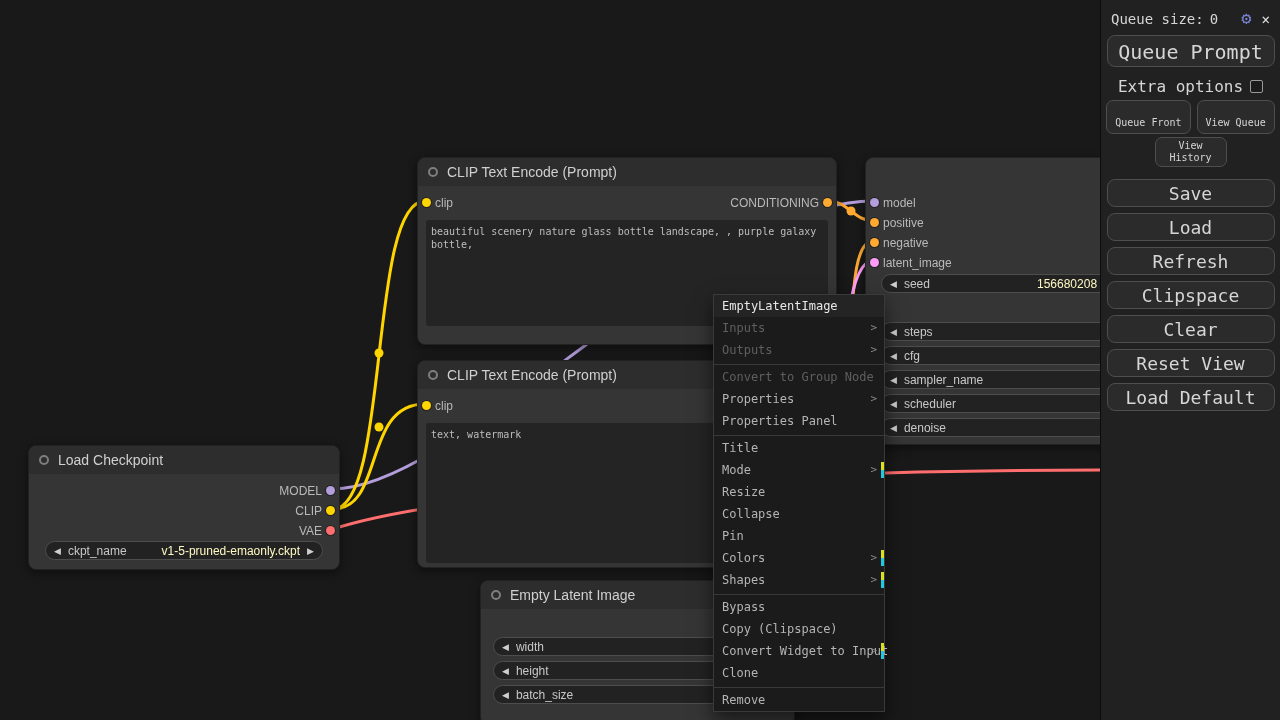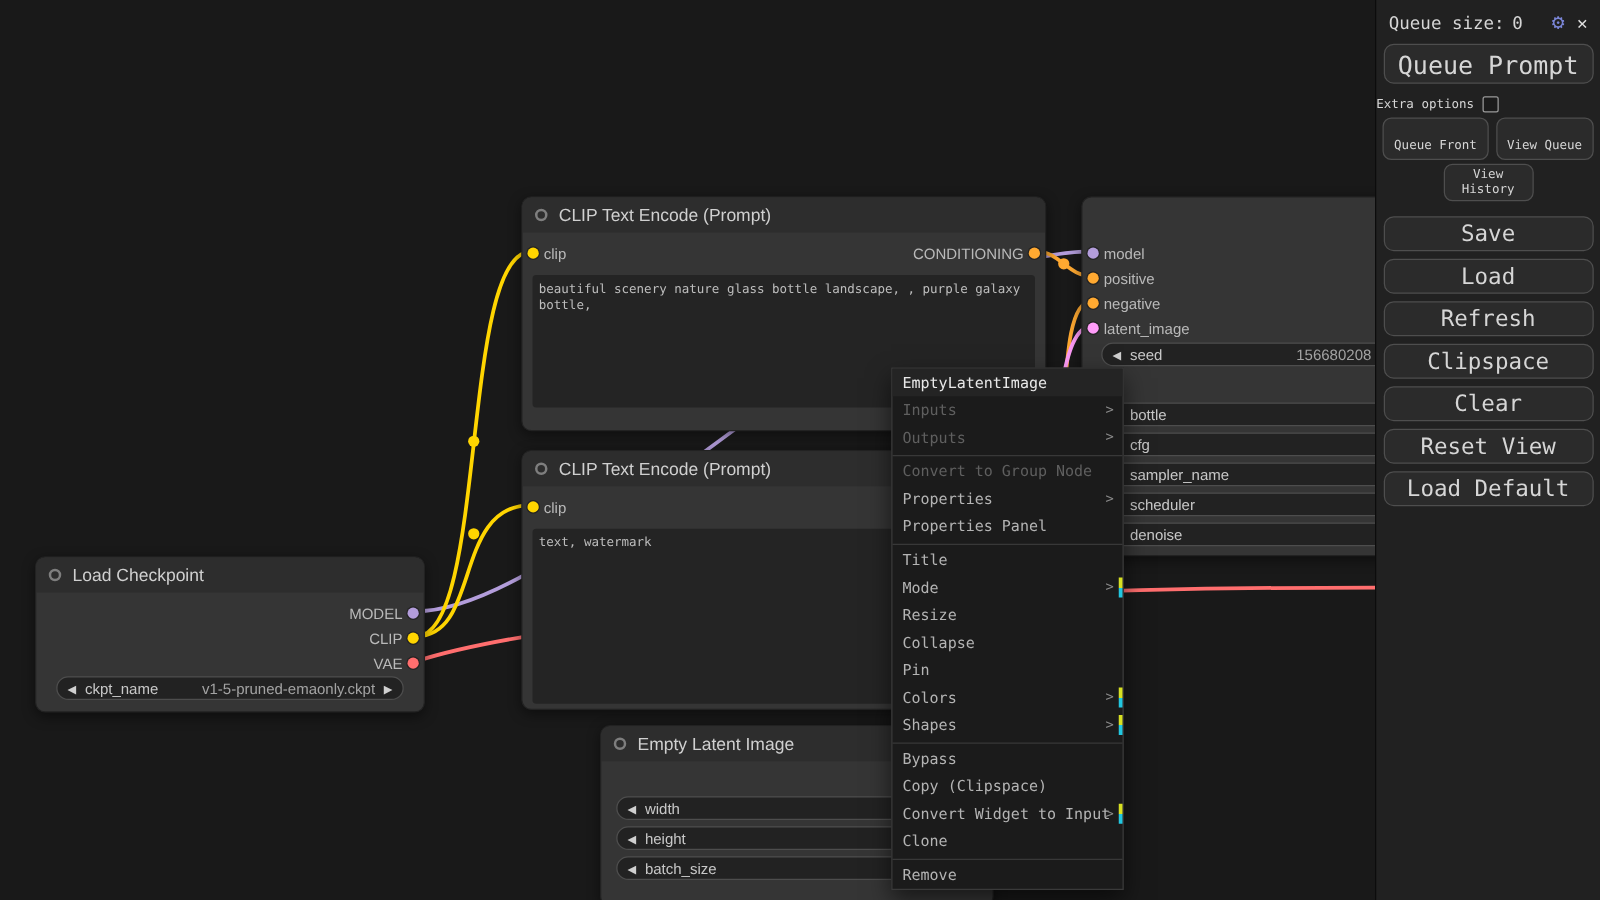--- a/index.html
+++ b/index.html
@@ -37,29 +37,29 @@
     font-family:"DejaVu Sans Mono",monospace;font-size:10px;line-height:13px;
     color:#bdbdbd;white-space:pre-wrap;word-break:break-word;overflow:hidden;
   }
   .widget{
     position:absolute;height:19px;background:#222;border:1px solid #4d4d4d;
     border-radius:10px;display:flex;align-items:center;padding:0 8px;
     box-sizing:border-box;font-size:12px;white-space:nowrap;overflow:hidden;
   }
   .warrow{font-size:9px;color:#cfcfcf;flex:0 0 auto;}
   .wlabel{color:#c8c8c8;margin-left:7px;}
-  .wvalue{color:#a3a3a3;}
+  .wvalue{color:#fef9c3;}
   .wvalue-right{margin-left:auto;margin-right:7px;}
   .wvalue-abs{position:absolute;top:1px;line-height:17px;}
   .widget .warrow.rend{margin-left:auto;}
   .widget .wvalue-right + .warrow{margin-left:0;}
 
   
   .cmenu{
-    position:absolute;left:713px;top:294px;width:186px;z-index:10;
+    position:absolute;left:713px;top:294px;width:172px;z-index:10;
     background:#1b1b1b;border:1px solid #3a3a3a;box-sizing:border-box;
     box-shadow:0 8px 18px rgba(0,0,0,.55);
     font-family:"DejaVu Sans Mono",monospace;font-size:12px;
   }
   .cm-title{height:22px;line-height:22px;padding:0 8px;color:#e8e8e8;background:#242424;white-space:nowrap;}
   .cm-item{position:relative;height:22px;line-height:22px;padding:0 8px;color:#b4b4b4;white-space:nowrap;}
   .cm-item.disabled{color:#5f5f5f;}
   .cm-arrow{position:absolute;right:7px;top:0;color:#8a8a8a;font-size:11px;}
   .cm-indicator{
     position:absolute;right:0;top:3px;width:3px;height:16px;
@@ -76,21 +76,21 @@
   .queue-row{display:flex;align-items:center;margin:10px 10px 0 10px;font-size:14px;}
   .queue-row .qlabel{white-space:nowrap;}
   .queue-row .qvalue{margin-left:6px;}
   .gear{margin-left:auto;font-size:17px;cursor:pointer;line-height:1;}
   .close-x{margin-left:10px;font-size:14px;color:#e3e3e3;cursor:pointer;line-height:1;}
   .sbtn{
     display:block;background:#2b2b2b;border:1px solid #4e4e4e;border-radius:8px;
     color:#d6d6d6;font-family:inherit;text-align:center;box-sizing:border-box;cursor:pointer;
   }
   .sbtn.qp{width:168px;height:32px;margin:8px auto 0;font-size:20px;line-height:30px;}
-  .extra-row{display:flex;align-items:center;gap:7px;margin-top:10px;font-size:10px;}
+  .extra-row{display:flex;align-items:center;justify-content:center;gap:7px;margin-top:10px;font-size:16px;}
   .checkbox{width:13px;height:13px;border:1px solid #9a9a9a;background:#1b1b1b;border-radius:2px;display:inline-block;box-sizing:border-box;}
   .small-row{display:flex;justify-content:center;gap:6px;margin-top:4px;}
   .sbtn.small{font-size:10px;padding:16px 8px;height:30px;line-height:12px;border-radius:7px;}
   .sbtn.vhist{width:72px;margin:3px auto 0;font-size:10px;line-height:12px;padding:2px 0;border-radius:7px;}
   .actions{margin-top:12px;}
   .sbtn.action{width:168px;height:28px;margin:0 auto 6px;font-size:18px;line-height:26px;}
 </style>
 </head>
 <body>
 
@@ -183,21 +183,21 @@
   </div>
 
   <div class="widget" style="left:15px;right:15px;top:116px">
     <span class="warrow">◀</span>
     <span class="wlabel">seed</span>
     <span class="wvalue wvalue-abs" style="left:155px">156680208</span>
     <span class="warrow rend">▶</span>
   </div>
   <div class="widget" style="left:15px;right:15px;top:164px">
     <span class="warrow">◀</span>
-    <span class="wlabel">bottle</span>
+    <span class="wlabel">steps</span>
     <span class="wvalue wvalue-right"></span>
     <span class="warrow">▶</span>
   </div>
   <div class="widget" style="left:15px;right:15px;top:188px">
     <span class="warrow">◀</span>
     <span class="wlabel">cfg</span>
     <span class="wvalue wvalue-right"></span>
     <span class="warrow">▶</span>
   </div>
   <div class="widget" style="left:15px;right:15px;top:212px">

